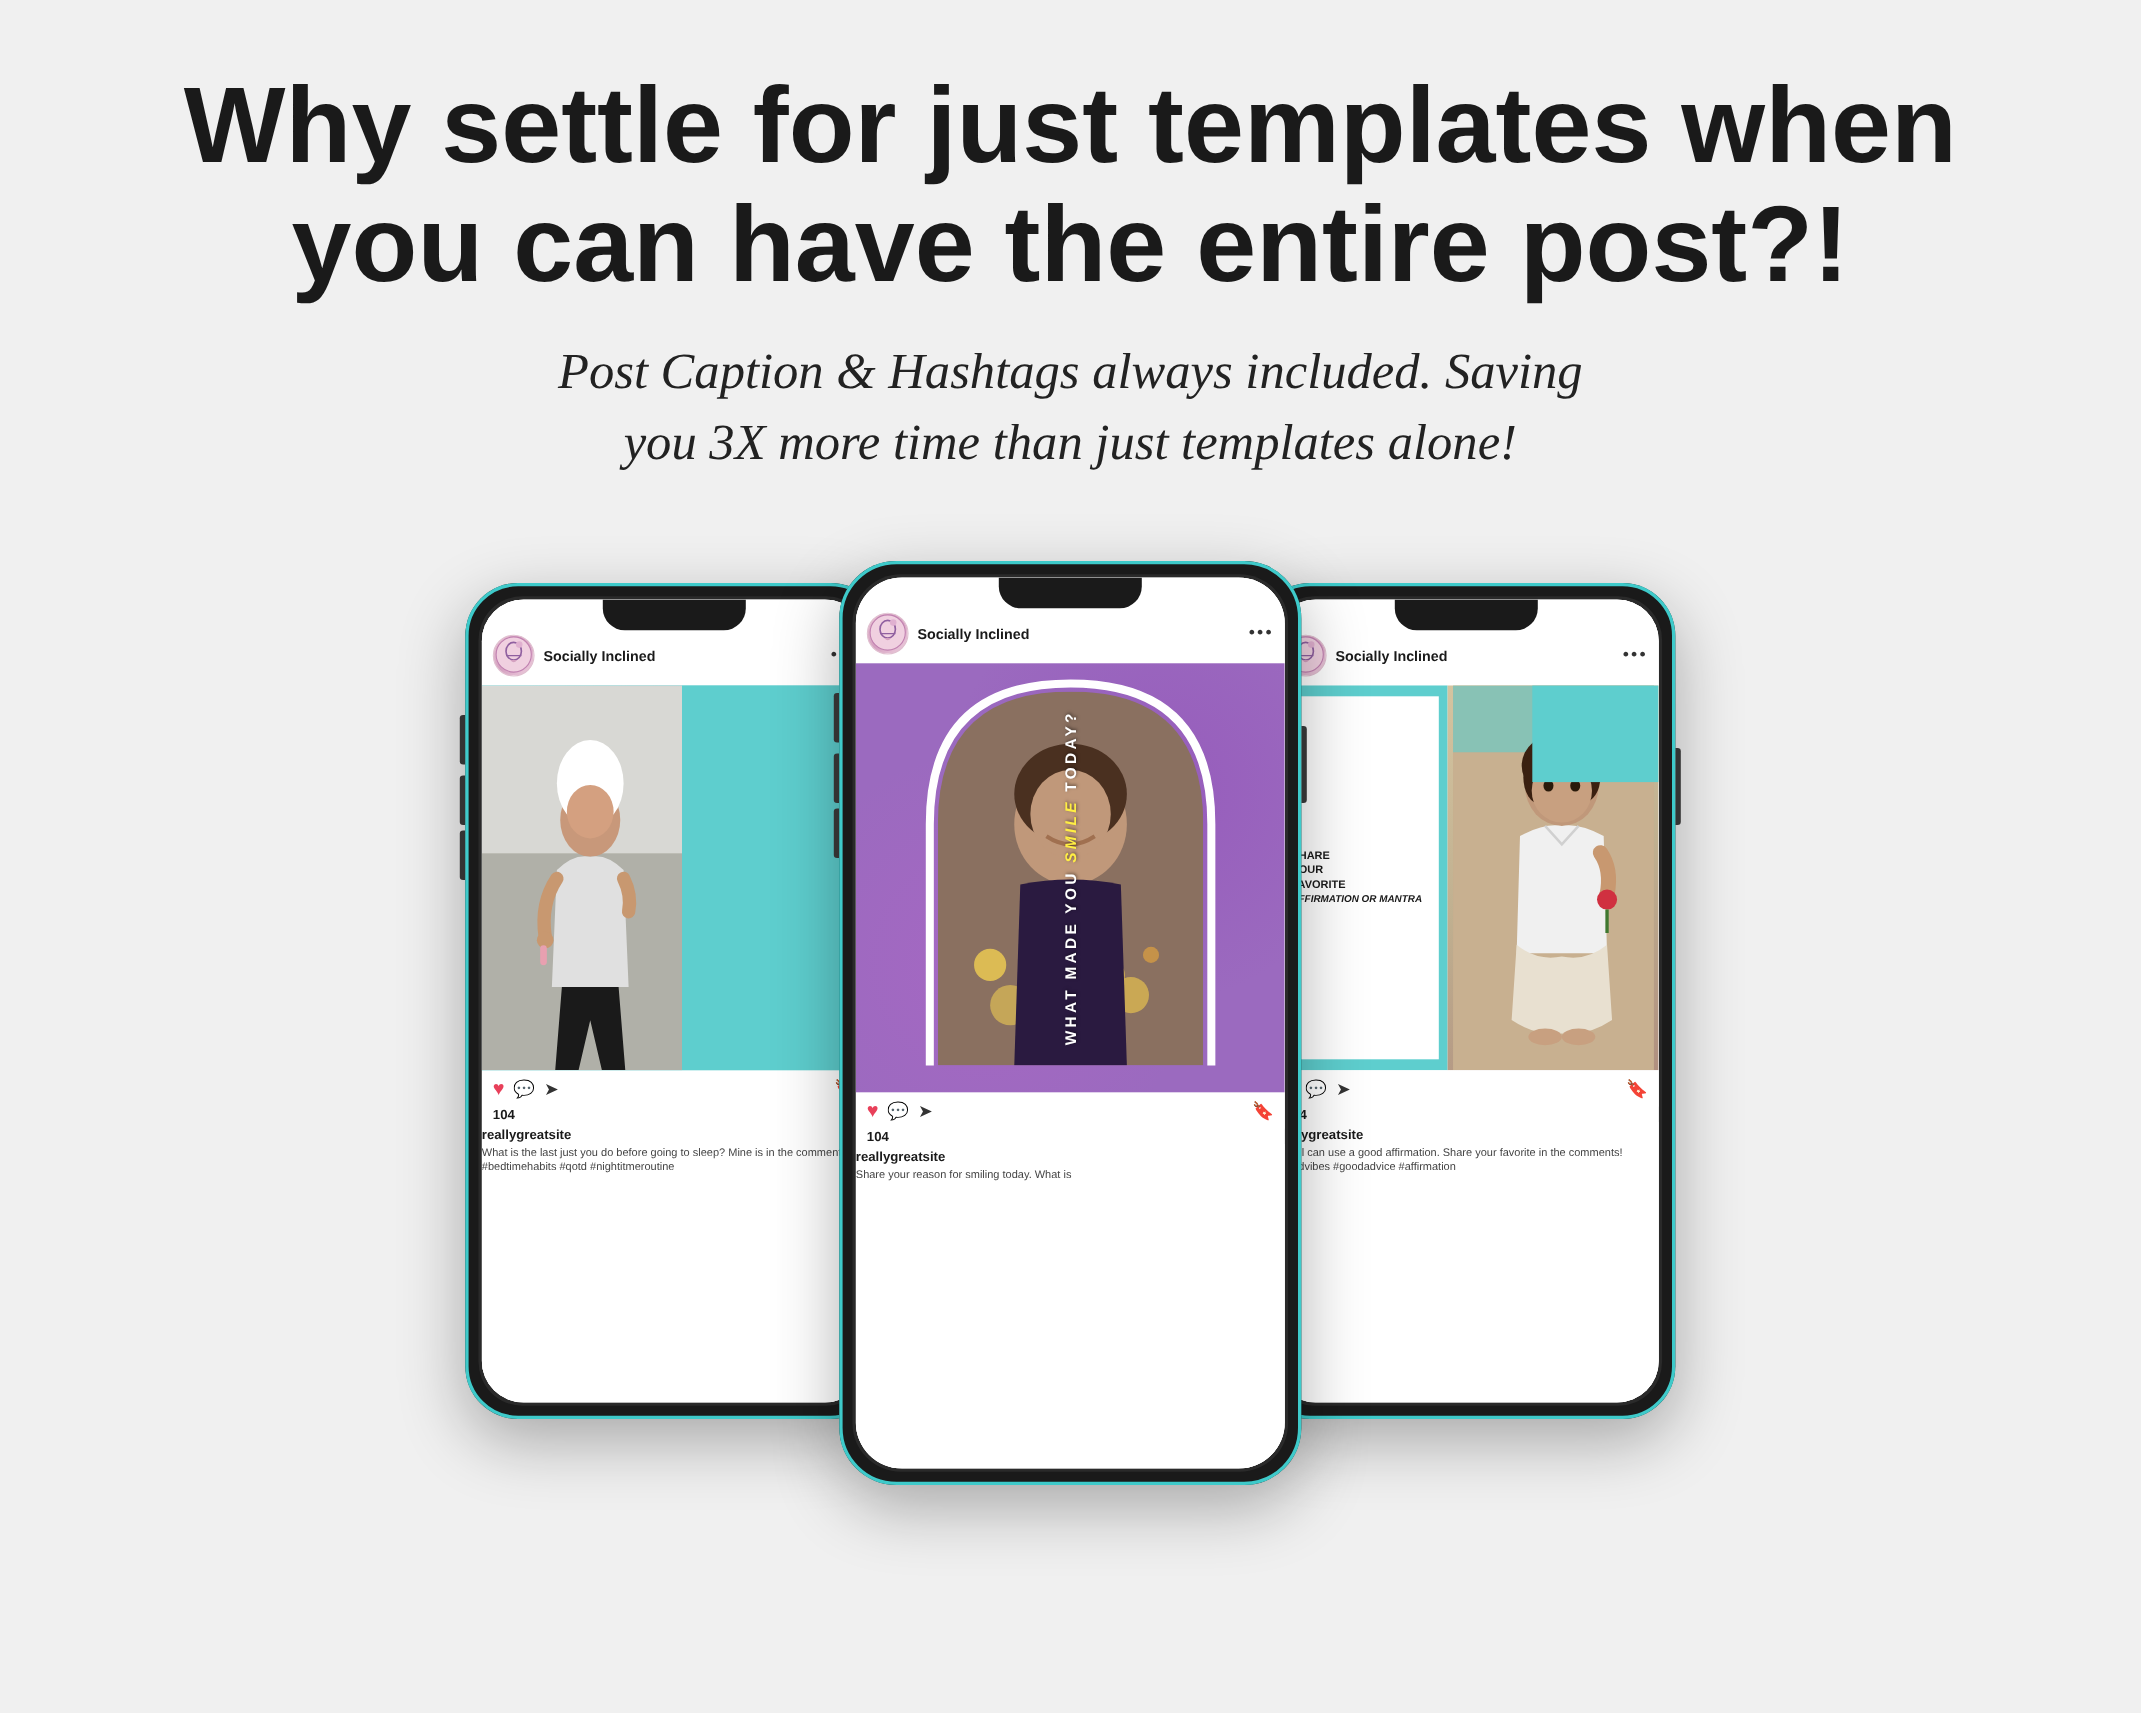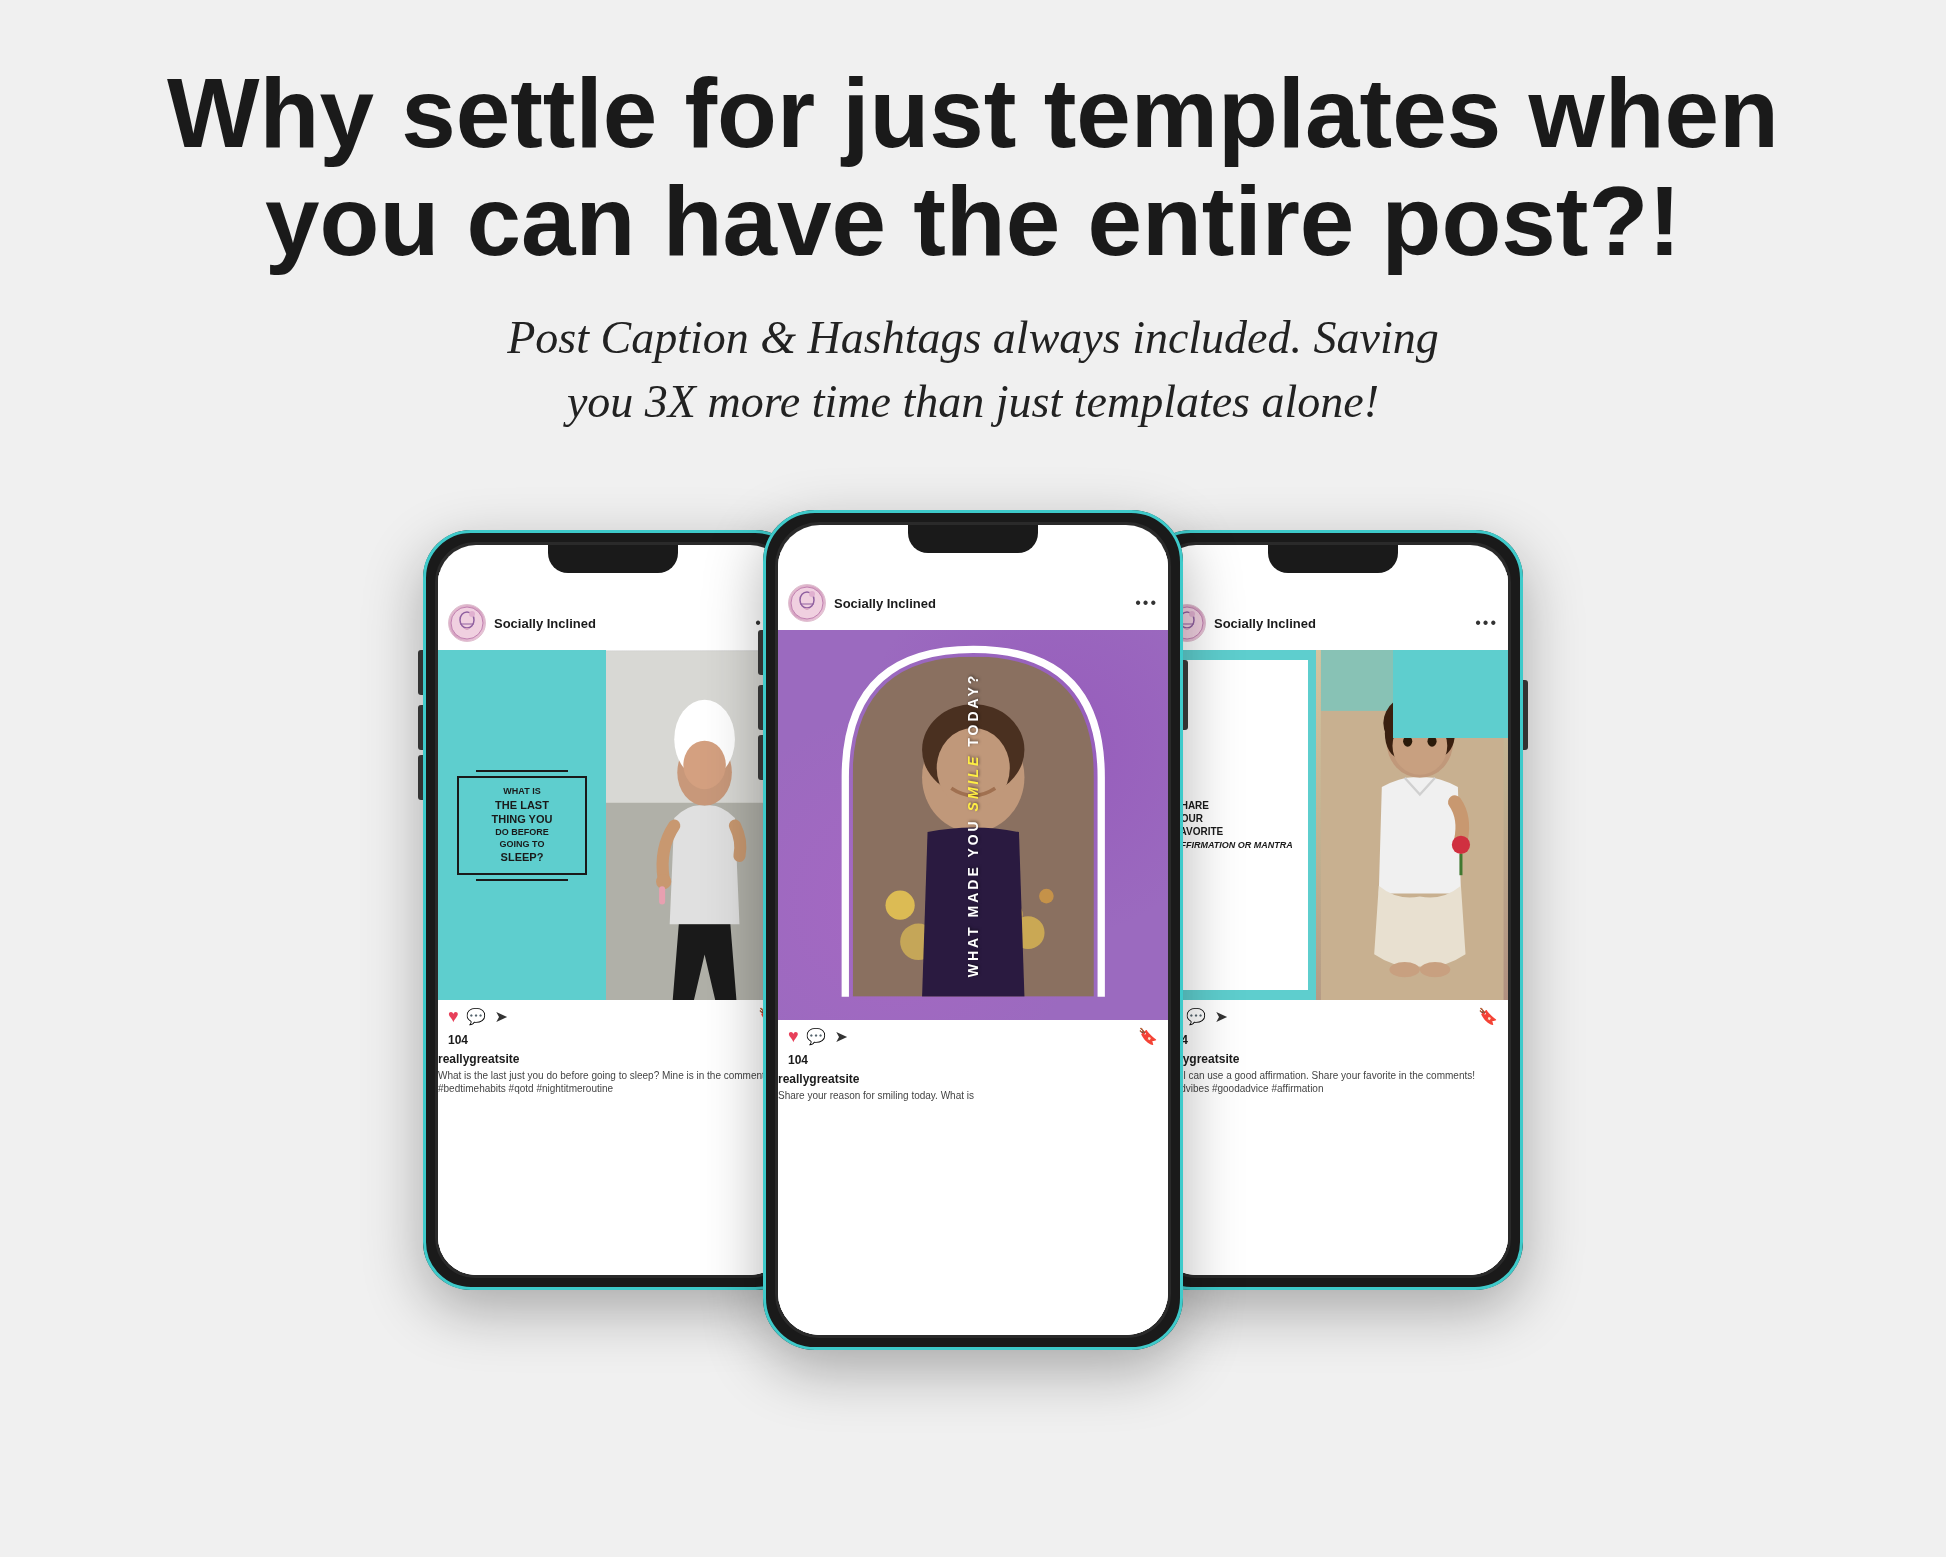--- a/index.html
+++ b/index.html
@@ -131,21 +131,20 @@
       border-radius: 0 3px 3px 0;
     }
 
     
     .insta-card {
       flex: 1;
       display: flex;
       flex-direction: column;
       background: white;
       overflow: hidden;
-      margin-top: 27px;
     }
 
     
     .insta-header {
       display: flex;
       align-items: center;
       padding: 8px 10px;
       padding-top: 32px;
       background: white;
     }
@@ -420,34 +419,20 @@
                   <path d="M14 22 Q17 26 20 22" fill="#d4a0c0" stroke="none"></path>
                   <circle cx="22" cy="8" r="3" fill="#e0b0d0"></circle>
                 </svg>
               </div>
             </div>
             <span class="profile-name">Socially Inclined</span>
             <span class="dots">•••</span>
           </div>
 
           <div class="post-image post-left">
-            <div class="post-left-text-panel">
-              <div class="underline-dash"></div>
-              <div class="text-box-border">
-                <div class="question-text">
-                  <span>WHAT IS</span><br>
-                  <span class="bold-line">THE LAST</span><br>
-                  <span class="bold-line">THING YOU</span><br>
-                  <span>DO BEFORE</span><br>
-                  <span>GOING TO</span><br>
-                  <span class="bold-line">SLEEP?</span>
-                </div>
-              </div>
-              <div class="underline-dash"></div>
-            </div>
             <div class="post-left-photo">
               
               <svg class="woman-svg" viewBox="0 0 120 230" preserveAspectRatio="xMidYMax meet">
                 <rect width="120" height="230" fill="#c8c8c0"></rect>
 
                 <rect x="0" y="0" width="120" height="100" fill="#d8d8d4"></rect>
                 <rect x="0" y="100" width="120" height="130" fill="#b0b0a8"></rect>
 
                 <ellipse cx="65" cy="80" rx="18" ry="22" fill="#c8987a"></ellipse>
 

